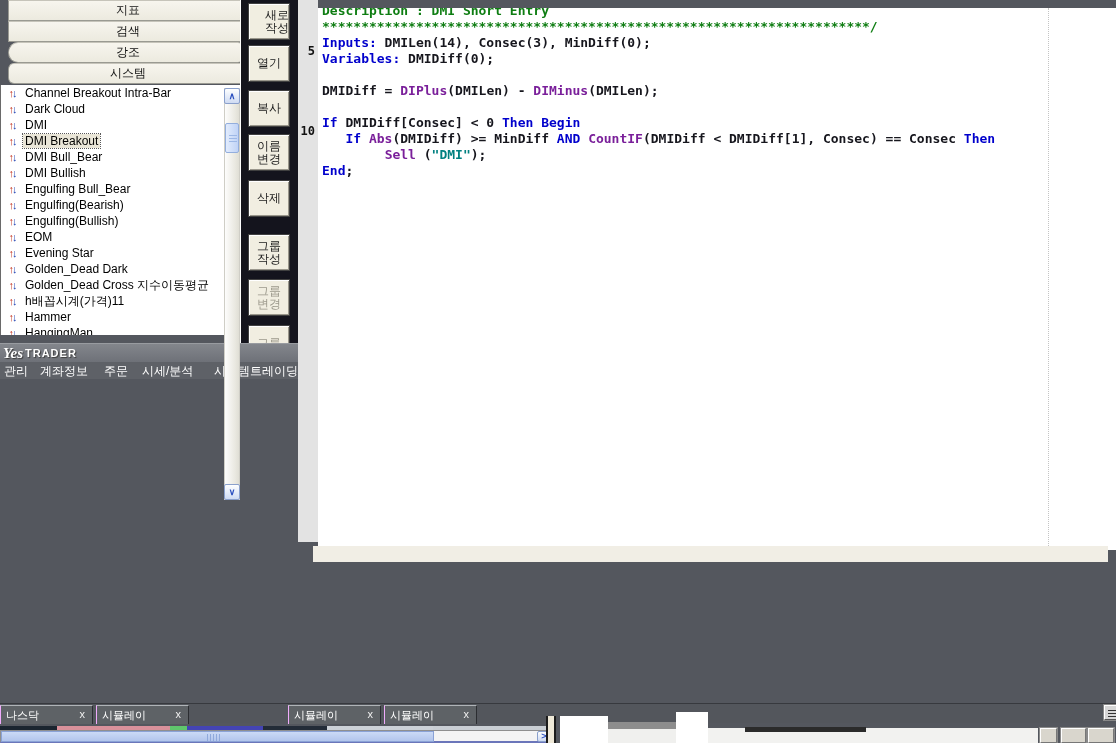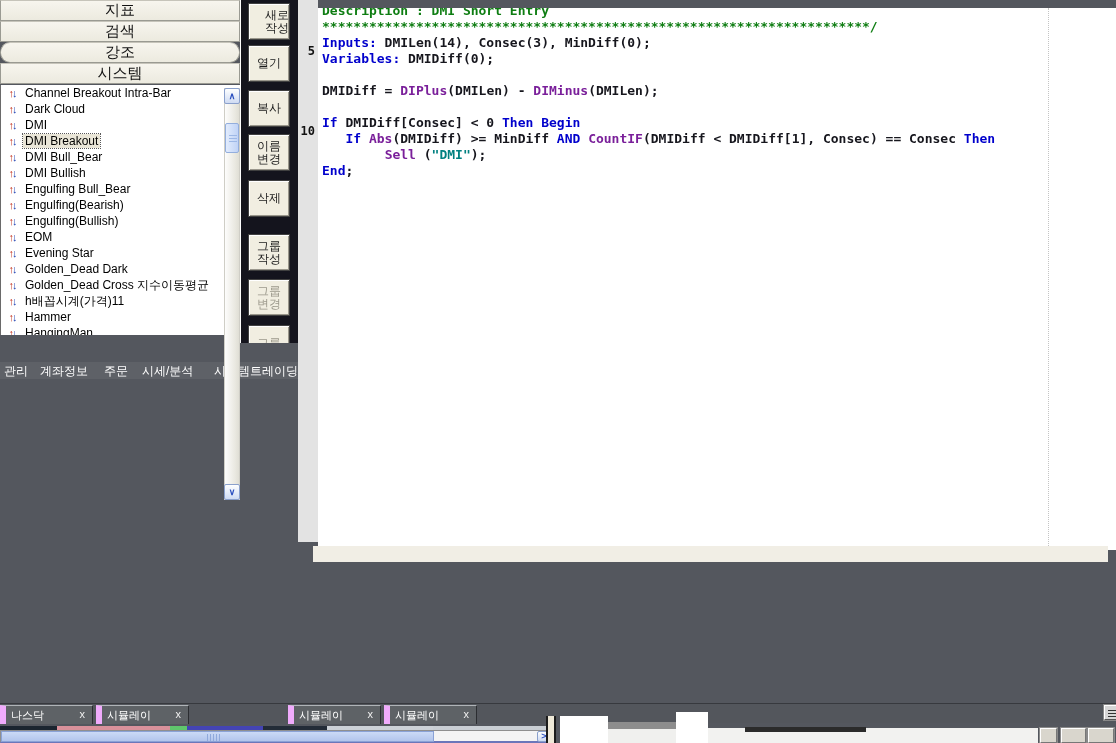--- a/index.html
+++ b/index.html
@@ -2,25 +2,25 @@
 <html style="--kw: #0000cc; --fn: #7a1f9a; --str: #008080; --cm: #0e7d12; --pl: #16161d;"><head>
 <meta charset="utf-8">
 <style>
   * { margin:0; padding:0; box-sizing:border-box; }
   html,body { width:1116px; height:743px; overflow:hidden; }
   body { font-family:"Liberation Sans", sans-serif; }
   #screen { position:relative; width:1116px; height:743px; background:#54575e; overflow:hidden; }
 
   
   .panel-header {
-    position:absolute; left:0; width:240px; height:21px;
+    position:absolute; left:8px; width:240px; height:21px;
     background:linear-gradient(180deg,#f7f5ee,#eceadf);
     border:1px solid #9a9a92; border-top-color:#c6c4ba;
     display:flex; align-items:center; justify-content:center;
-    font-size:15px; color:#111;
+    font-size:12px; color:#111;
   }
 
   
   #indicator-list { position:absolute; left:0; top:85px; width:240px; height:250px; background:#ffffff; border-left:1px solid #6a6a6a; overflow:hidden; }
   .list-item { position:relative; height:16px; display:flex; align-items:center; font-size:12px; color:#000; white-space:nowrap; }
   .list-item .arrows { width:22px; text-align:center; font-weight:bold; font-size:11px; letter-spacing:-2px; }
   .arrow-up { color:#c3321e; }
   .arrow-down { color:#2446b4; }
   .list-item.selected .label-box { background:#eae6d8; outline:1px dotted #5a5a5a; }
   .label-box { padding:0 2px; }
@@ -58,21 +58,21 @@
   #margin-line { position:absolute; left:730px; top:0; width:0; height:542px; border-left:1px dotted #c4c4c4; }
   #code-lines { position:absolute; left:4px; top:-5px; white-space:pre; font-family:"DejaVu Sans Mono", monospace; font-weight:bold; font-size:13px; line-height:16px; }
   .c-kw { color:var(--kw); } .c-fn { color:var(--fn); } .c-str { color:var(--str); }
   .c-cm { color:var(--cm); } .c-pl { color:var(--pl); }
 
   
   #under-strip { position:absolute; left:313px; top:546px; width:795px; height:16px; background:#f1eee5; }
 
   
   #tab-bar { position:absolute; left:0; top:703px; width:1116px; height:20px; background:#53565c; border-top:1px solid #37393e; }
-  .chart-tab { position:absolute; top:1px; width:93px; height:19px; background:#5e6266; border-top:1px solid #b0b4b8; border-left:6px solid #f0abfc; border-right:1px solid #2b2d31; color:#fff; font-size:11px; }
+  .chart-tab { position:absolute; top:1px; width:93px; height:19px; background:#5e6266; border-top:1px solid #b0b4b8; border-left:1px solid #f0abfc; border-right:1px solid #2b2d31; color:#fff; font-size:11px; }
   .chart-tab .tab-label { position:absolute; left:5px; top:2px; }
   .chart-tab .tab-close { position:absolute; right:7px; top:2px; font-size:11px; color:#f0f0f0; }
   #tab-menu-btn { position:absolute; left:1104px; top:705px; width:16px; height:15px; background:#d6d6d6; border:1px solid #fff; border-right-color:#555; border-bottom-color:#555; outline:1px solid #888; }
   #tab-menu-btn .hamb { position:absolute; left:3px; top:4px; width:8px; height:7px; background:repeating-linear-gradient(180deg,#333 0 1px,transparent 1px 3px); }
 
   
   #color-strip { position:absolute; left:0; top:726px; width:552px; height:4px; background:#c9ced4; }
   .strip-seg { position:absolute; top:0; height:4px; }
   #h-scrollbar { position:absolute; left:0; top:730px; width:552px; height:13px; background:#f4f4f4; border:1px solid #8f8f8f; border-bottom:2px solid #6b76ba; }
   #h-scroll-thumb { position:absolute; left:0; top:0; width:433px; height:11px; background:linear-gradient(180deg,#cbdaf6,#b2c5ec); border:1px solid #8aa2d6; }
@@ -81,20 +81,24 @@
 
   
   .frag { position:absolute; }
   .status-box { position:absolute; top:728px; height:15px; background:#d9d6cd; border:1px solid #fff; border-right-color:#777; border-bottom-color:#777; outline:1px solid #8a8a8a; }
 </style>
 </head>
 <body>
 
 <div id="screen">
 
+  <div id="logo-bar">
+    <span id="logo-yes">Yes</span>
+    <span id="logo-trader">TRADER</span>
+  </div>
   <div id="menu-bar">
       <div class="menu-item" style="left: 4px;">관리</div>
       <div class="menu-item" style="left: 40px;">계좌정보</div>
       <div class="menu-item" style="left: 104px;">주문</div>
       <div class="menu-item" style="left: 142px;">시세/분석</div>
       <div class="menu-item" style="left: 214px;">시스템트레이딩</div>
     </div>
 
   <div id="editor-gutter">
       <div class="gutter-num" style="top: 43px;">5</div>
@@ -103,21 +107,21 @@
   <div id="code-area">
     <div id="margin-line"></div>
     <div id="code-lines"><div class="code-line"><span class="c-cm">Description : DMI Short Entry</span></div><div class="code-line"><span class="c-cm">**********************************************************************/</span></div><div class="code-line"><span class="c-kw">Inputs:</span><span class="c-pl"> DMILen(14), Consec(3), MinDiff(0);</span></div><div class="code-line"><span class="c-kw">Variables:</span><span class="c-pl"> DMIDiff(0);</span></div><div class="code-line">&nbsp;</div><div class="code-line"><span class="c-pl">DMIDiff = </span><span class="c-fn">DIPlus</span><span class="c-pl">(DMILen) - </span><span class="c-fn">DIMinus</span><span class="c-pl">(DMILen);</span></div><div class="code-line">&nbsp;</div><div class="code-line"><span class="c-kw">If</span><span class="c-pl"> DMIDiff[Consec] &lt; 0 </span><span class="c-kw">Then</span><span class="c-pl"> </span><span class="c-kw">Begin</span></div><div class="code-line"><span class="c-pl">   </span><span class="c-kw">If</span><span class="c-pl"> </span><span class="c-fn">Abs</span><span class="c-pl">(DMIDiff) &gt;= MinDiff </span><span class="c-kw">AND</span><span class="c-pl"> </span><span class="c-fn">CountIF</span><span class="c-pl">(DMIDiff &lt; DMIDiff[1], Consec) == Consec </span><span class="c-kw">Then</span></div><div class="code-line"><span class="c-pl">        </span><span class="c-fn">Sell</span><span class="c-pl"> (</span><span class="c-str">"DMI"</span><span class="c-pl">);</span></div><div class="code-line"><span class="c-kw">End</span><span class="c-pl">;</span></div></div>
   </div>
   <div id="under-strip"></div>
 
   <div id="panel-headers">
       <div class="panel-header" style="top: 0px;">지표</div>
       <div class="panel-header" style="top: 21px;">검색</div>
       <div class="panel-header" style="top: 42px; border-radius: 10px;">강조</div>
-      <div class="panel-header" style="top: 63px;">시스템</div>
+      <div class="panel-header" style="top: 63px; border-radius: 6px;">시스템</div>
     </div>
   <div id="indicator-list">
       <div class="list-item">
         <div class="arrows"><span class="arrow-up">↑</span><span class="arrow-down">↓</span></div>
         <div class="label-box">Channel Breakout Intra-Bar</div>
       </div>
       <div class="list-item">
         <div class="arrows"><span class="arrow-up">↑</span><span class="arrow-down">↓</span></div>
         <div class="label-box">Dark Cloud</div>
       </div>

